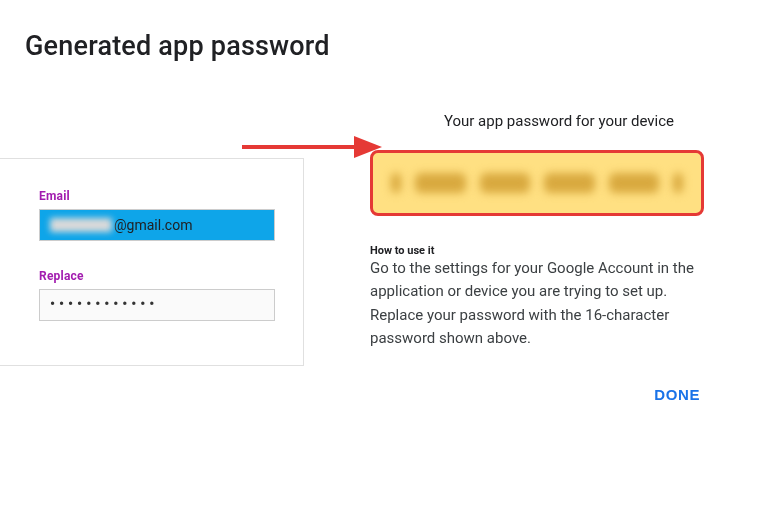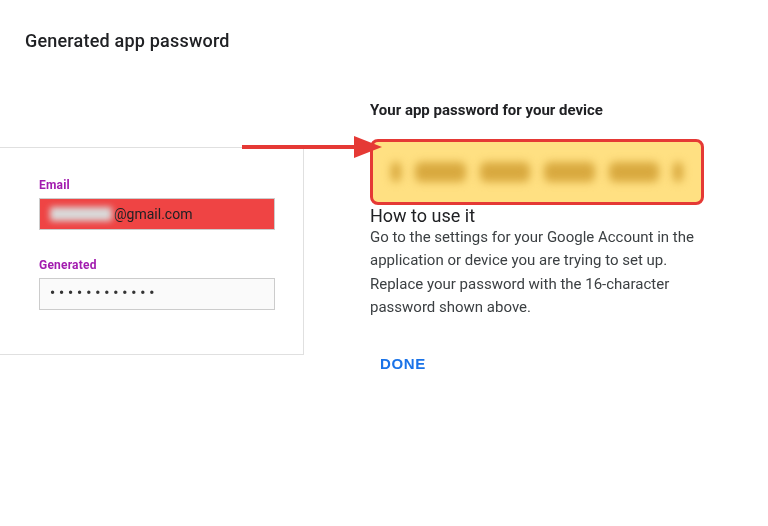--- a/index.html
+++ b/index.html
@@ -6,21 +6,21 @@
   body {
     font-family: Roboto, Arial, sans-serif;
     background: #fff;
     width: 768px;
     height: 526px;
     overflow: hidden;
     position: relative;
     color: #202124;
   }
   .title {
-    font-size: 18px;
+    font-size: 27px;
     font-weight: 500;
     padding: 30px 3px 0 25px;
     letter-spacing: 0.2px;
   }
   .columns {
     display: flex;
     align-items: flex-start;
   }
   
   .login-card {
@@ -45,21 +45,21 @@
     background: #fafafa;
     font-size: 14px;
     padding: 0 10px;
     color: #333;
   }
   .email-val {
     display: flex;
     align-items: center;
     height: 32px;
     border: 1px solid #ccc;
-    background: #ef4444;
+    background: #0ea5e9;
     font-size: 14px;
     padding: 0 10px;
   }
   .blur-name {
     display: inline-block;
     width: 62px; height: 14px;
     background: #d9d9d9;
     filter: blur(3px);
     border-radius: 2px;
     margin-right: 2px;
@@ -71,22 +71,23 @@
     font-weight: 700;
   }
   
   .right {
     flex: 1;
     padding: 50px 20px 0 66px;
     position: relative;
   }
   .subhead {
     font-size: 15px;
-    font-weight: 700;
+    font-weight: 400;
     color: #202124;
+    text-align: center;
   }
   .pw-box {
     margin-top: 20px;
     width: 334px;
     height: 66px;
     background: #ffe082;
     border: 3px solid #e53935;
     border-radius: 8px;
     display: flex;
     align-items: center;
@@ -94,31 +95,33 @@
     gap: 14px;
   }
   .pw-segment {
     height: 20px;
     background: #d9a93f;
     border-radius: 6px;
     filter: blur(4px);
     flex: 1;
   }
   .howto {
-    font-size: 18px;
-    font-weight: 400;
+    margin-top: 28px;
+    font-size: 11px;
+    font-weight: 700;
   }
   .instructions {
     font-size: 15px;
     line-height: 1.55;
     color: #3c4043;
     max-width: 340px;
   }
   .done-row {
     display: flex;
+    justify-content: flex-end;
     max-width: 340px;
     margin-top: 30px;
   }
   .done-btn {
     background: none;
     border: none;
     color: #1a73e8;
     font-size: 15px;
     font-weight: 700;
     letter-spacing: 0.6px;
@@ -143,21 +146,21 @@
 <div class="columns">
   <div class="login-card">
     <div class="field-group">
       <div class="field-label">Email</div>
       <div class="email-val">
         <span class="blur-name"></span>
         <span>@gmail.com</span>
       </div>
     </div>
     <div class="field-group" style="margin-bottom:0">
-      <div class="field-label">Generated</div>
+      <div class="field-label">Replace</div>
       <div class="text-input pw-dots">••••••••••••</div>
     </div>
   </div>
 
   <div class="right">
     <div class="subhead">Your app password for your device</div>
 
     <div class="pw-box">
       <div class="pw-segment" style="flex:0 0 10px"></div>
       <div class="pw-segment"></div>

